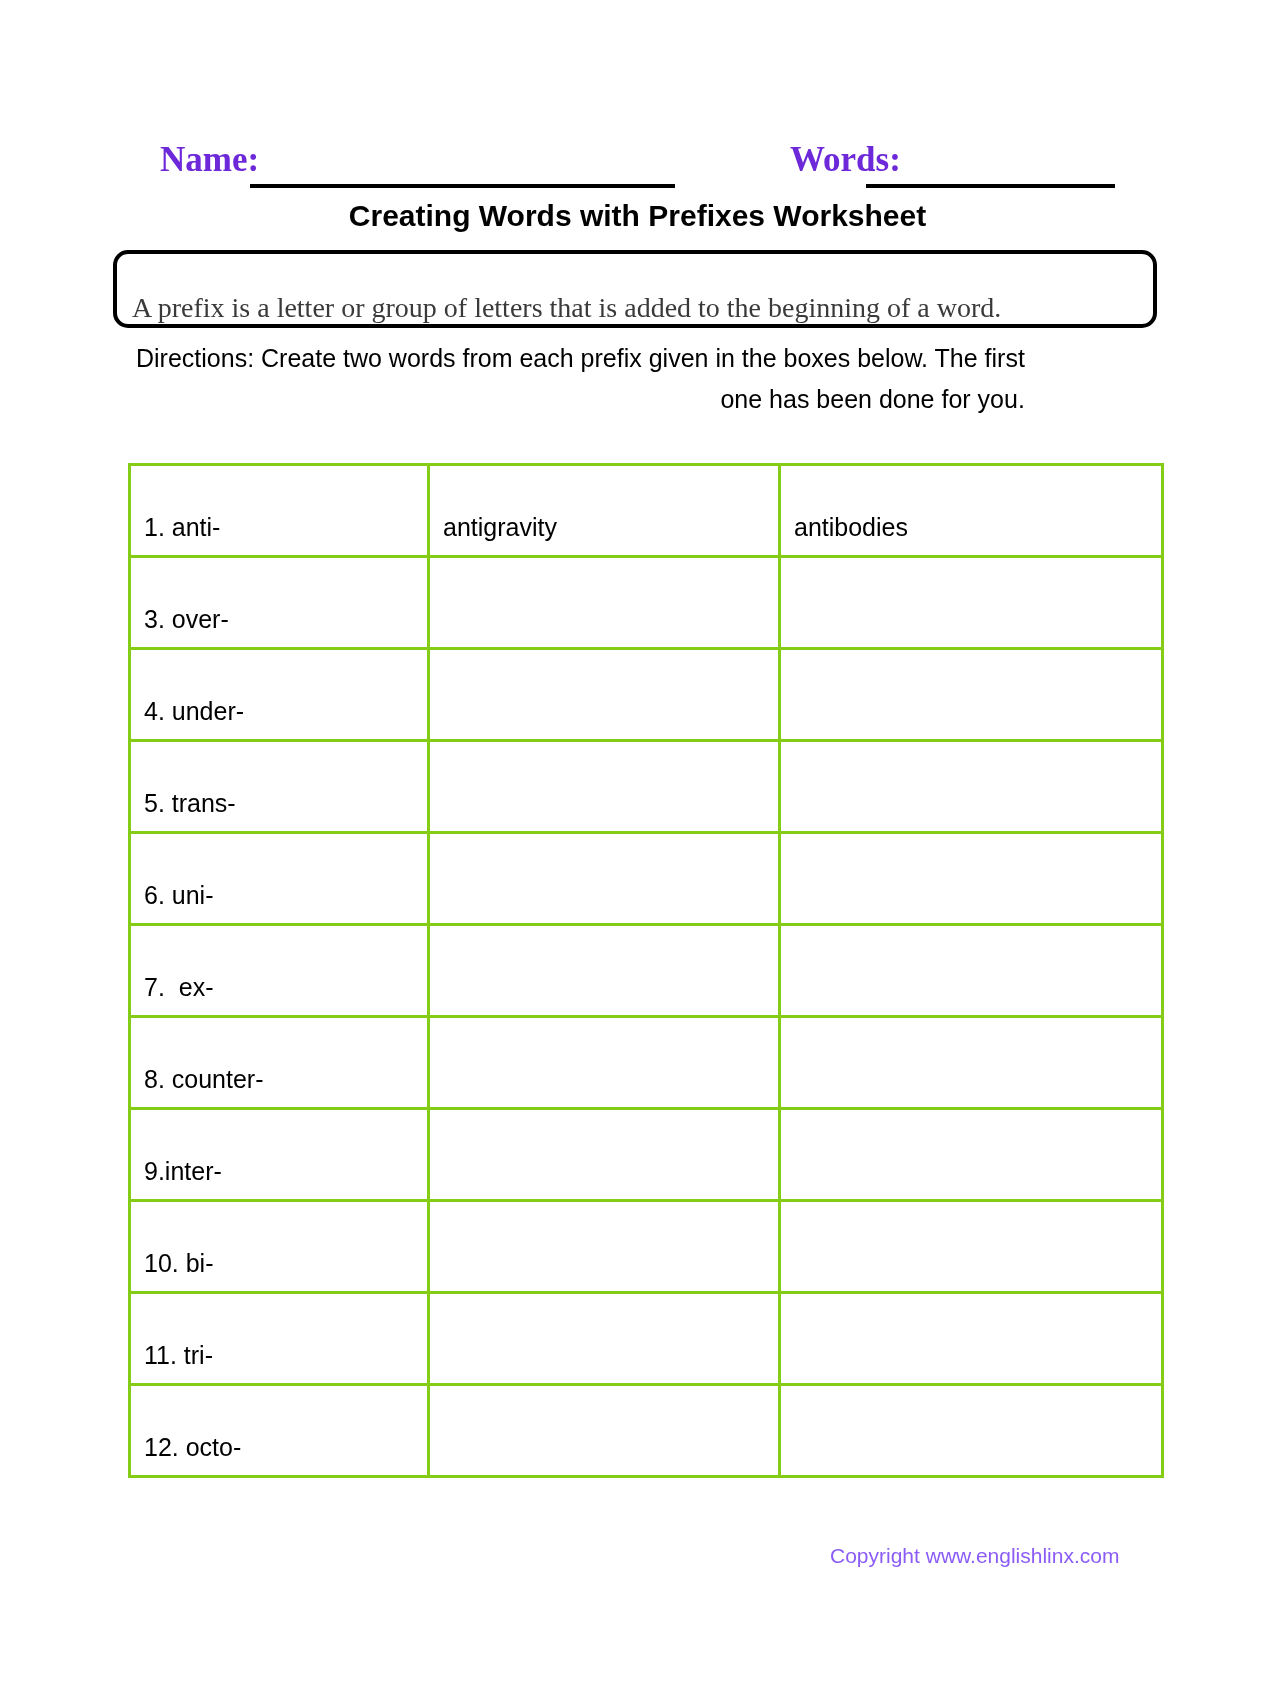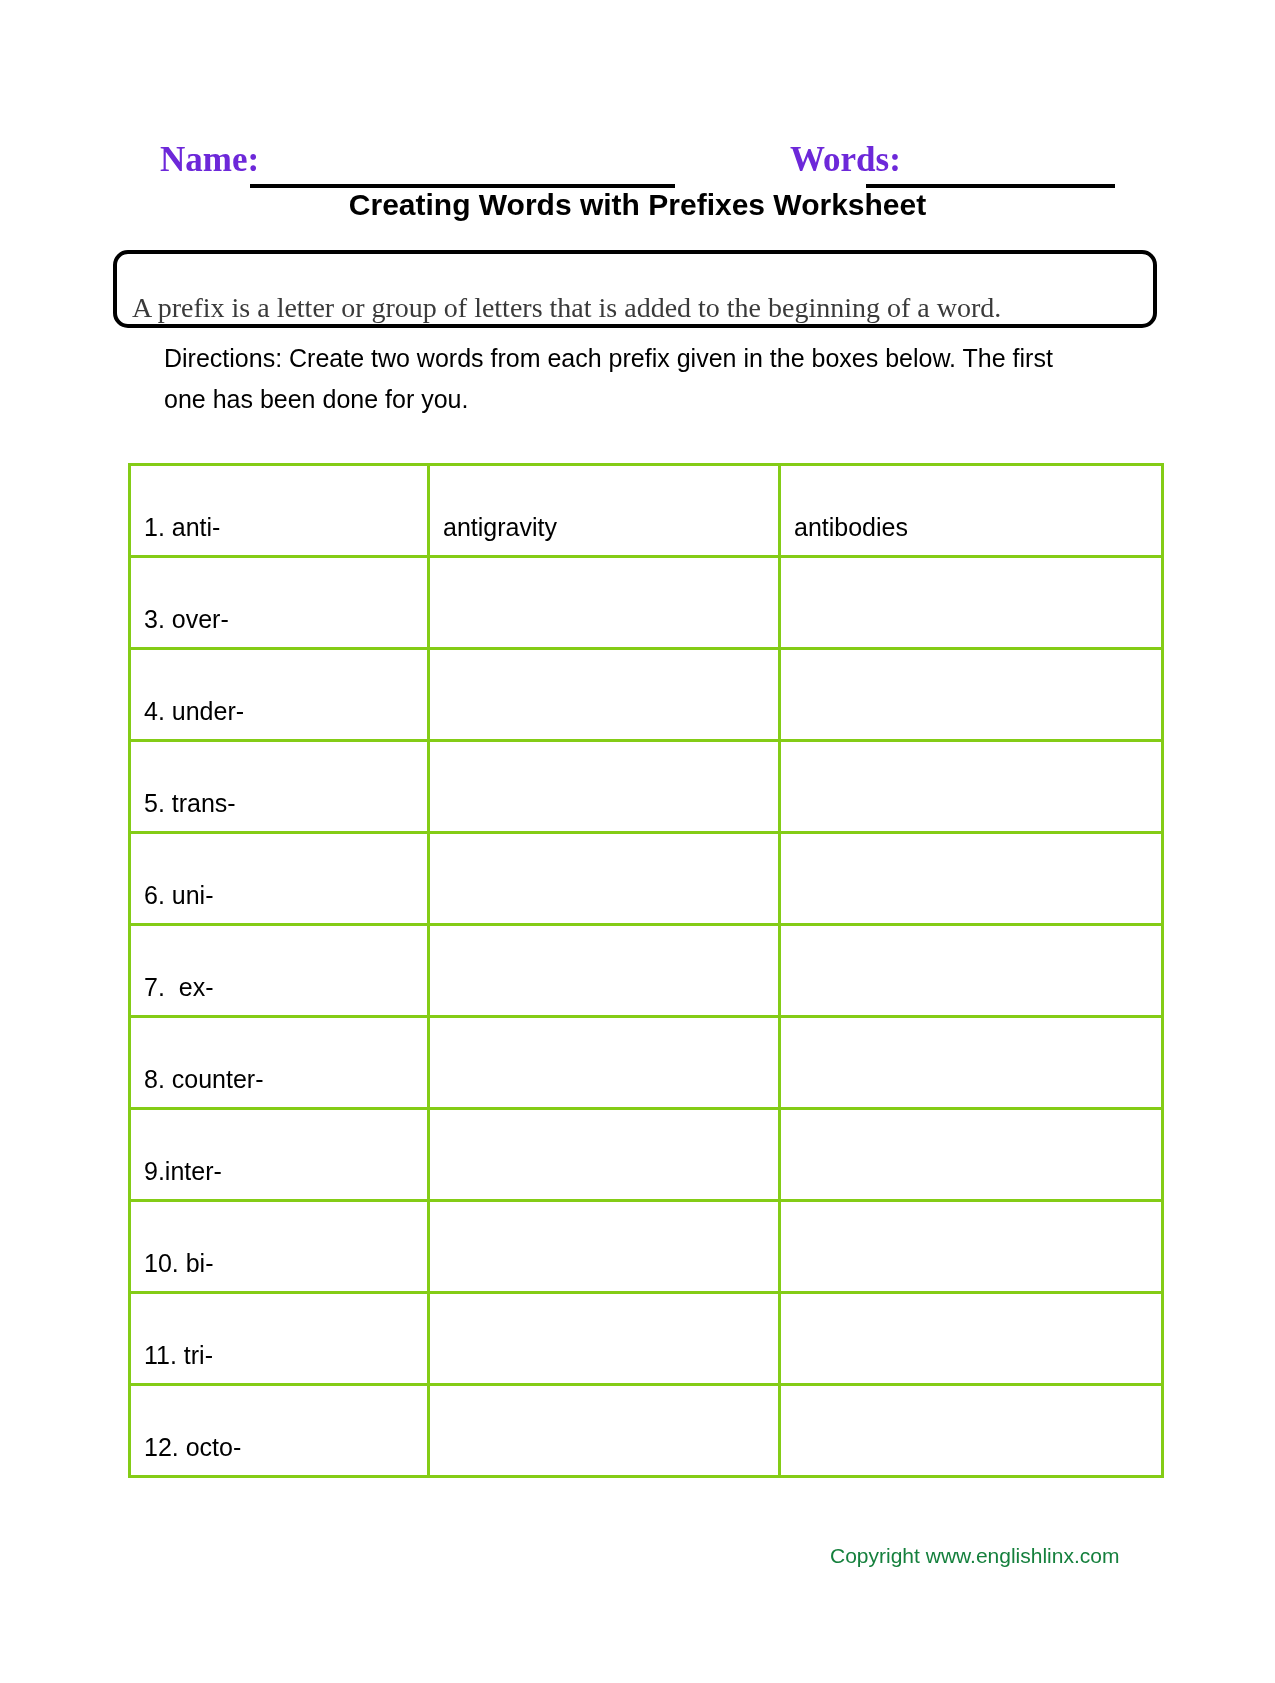--- a/index.html
+++ b/index.html
@@ -34,21 +34,21 @@
     height: 4px;
     background: #000000;
   }
   .name-line { left: 250px; top: 184px; width: 425px; }
   .date-line { left: 866px; top: 184px; width: 249px; }
 
   
   .title {
     position: absolute;
     left: 0;
-    top: 188px;
+    top: 199px;
     width: 1275px;
     text-align: center;
     font-weight: bold;
     font-size: 30px;
     color: #000000;
     white-space: nowrap;
   }
 
   
   .definition-box {
@@ -68,26 +68,27 @@
   .definition-text {
     font-family: "Liberation Serif", serif;
     font-size: 28px;
     color: #3a3a3a;
     white-space: nowrap;
   }
 
   
   .directions {
     position: absolute;
-    left: 164px;
+    left: 136px;
     top: 338px;
     font-size: 25px;
     line-height: 41px;
     color: #000000;
     white-space: nowrap;
+    text-align: right;
   }
 
   
   .prefix-table {
     position: absolute;
     left: 128px;
     top: 463px;
     width: 1033px;
     height: 1015px;
     border-collapse: collapse;
@@ -103,21 +104,21 @@
     overflow: hidden;
   }
   .prefix-table tr { height: 84.6px; }
 
   
   .copyright {
     position: absolute;
     left: 830px;
     top: 1544px;
     font-size: 21px;
-    color: #15803d;
+    color: #8b5cf6;
     white-space: nowrap;
   }
 </style>
 </head>
 <body>
 
 <div class="page">
 
   <span class="name-label">Name:</span>
   <div class="blank-line name-line"></div>

